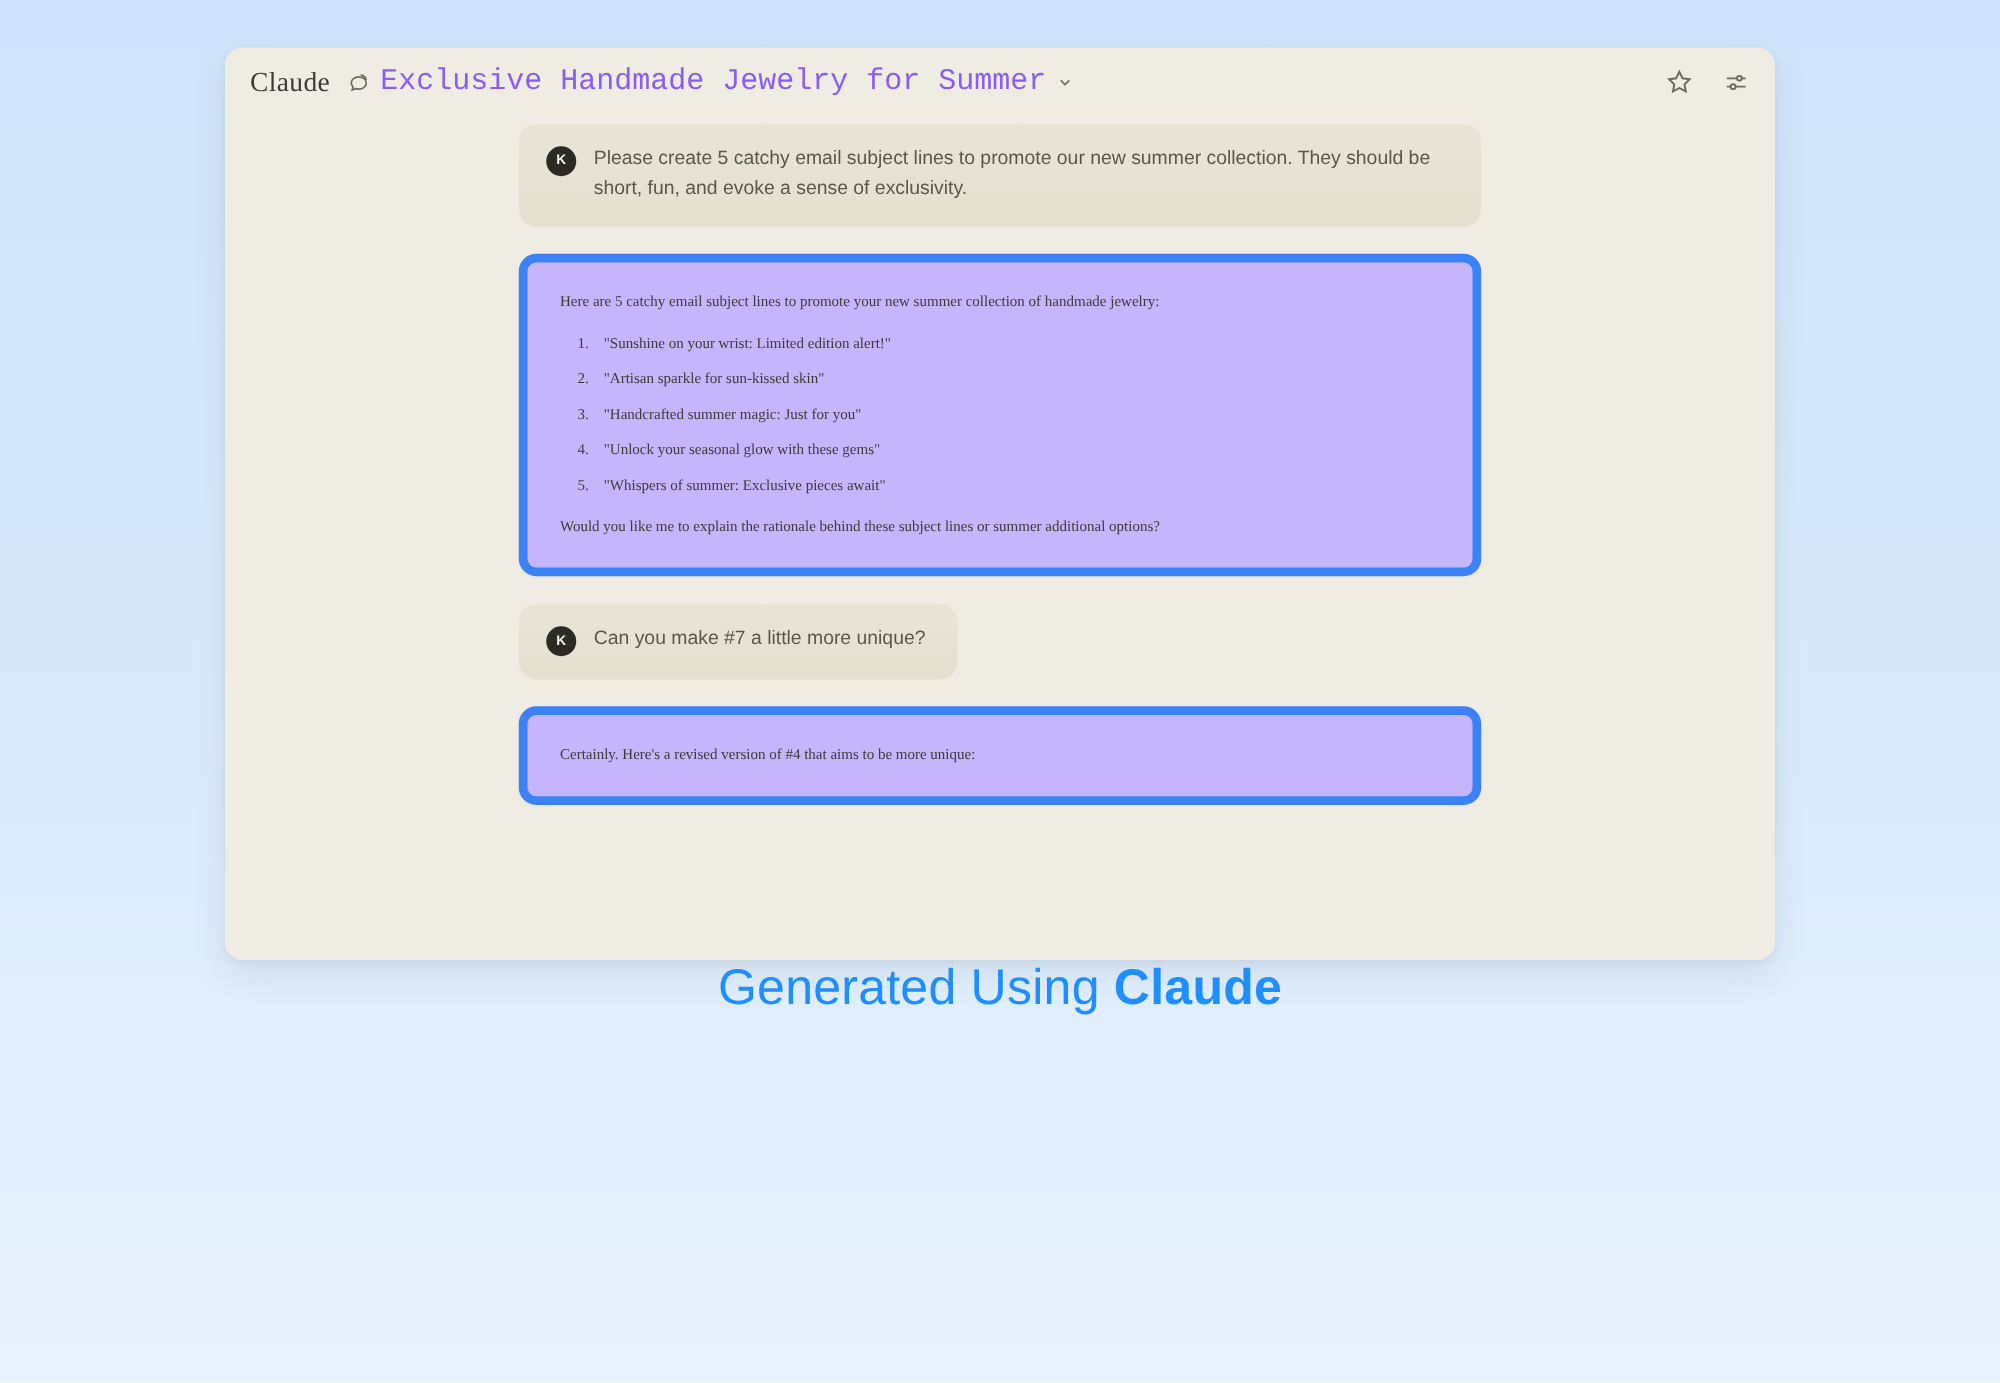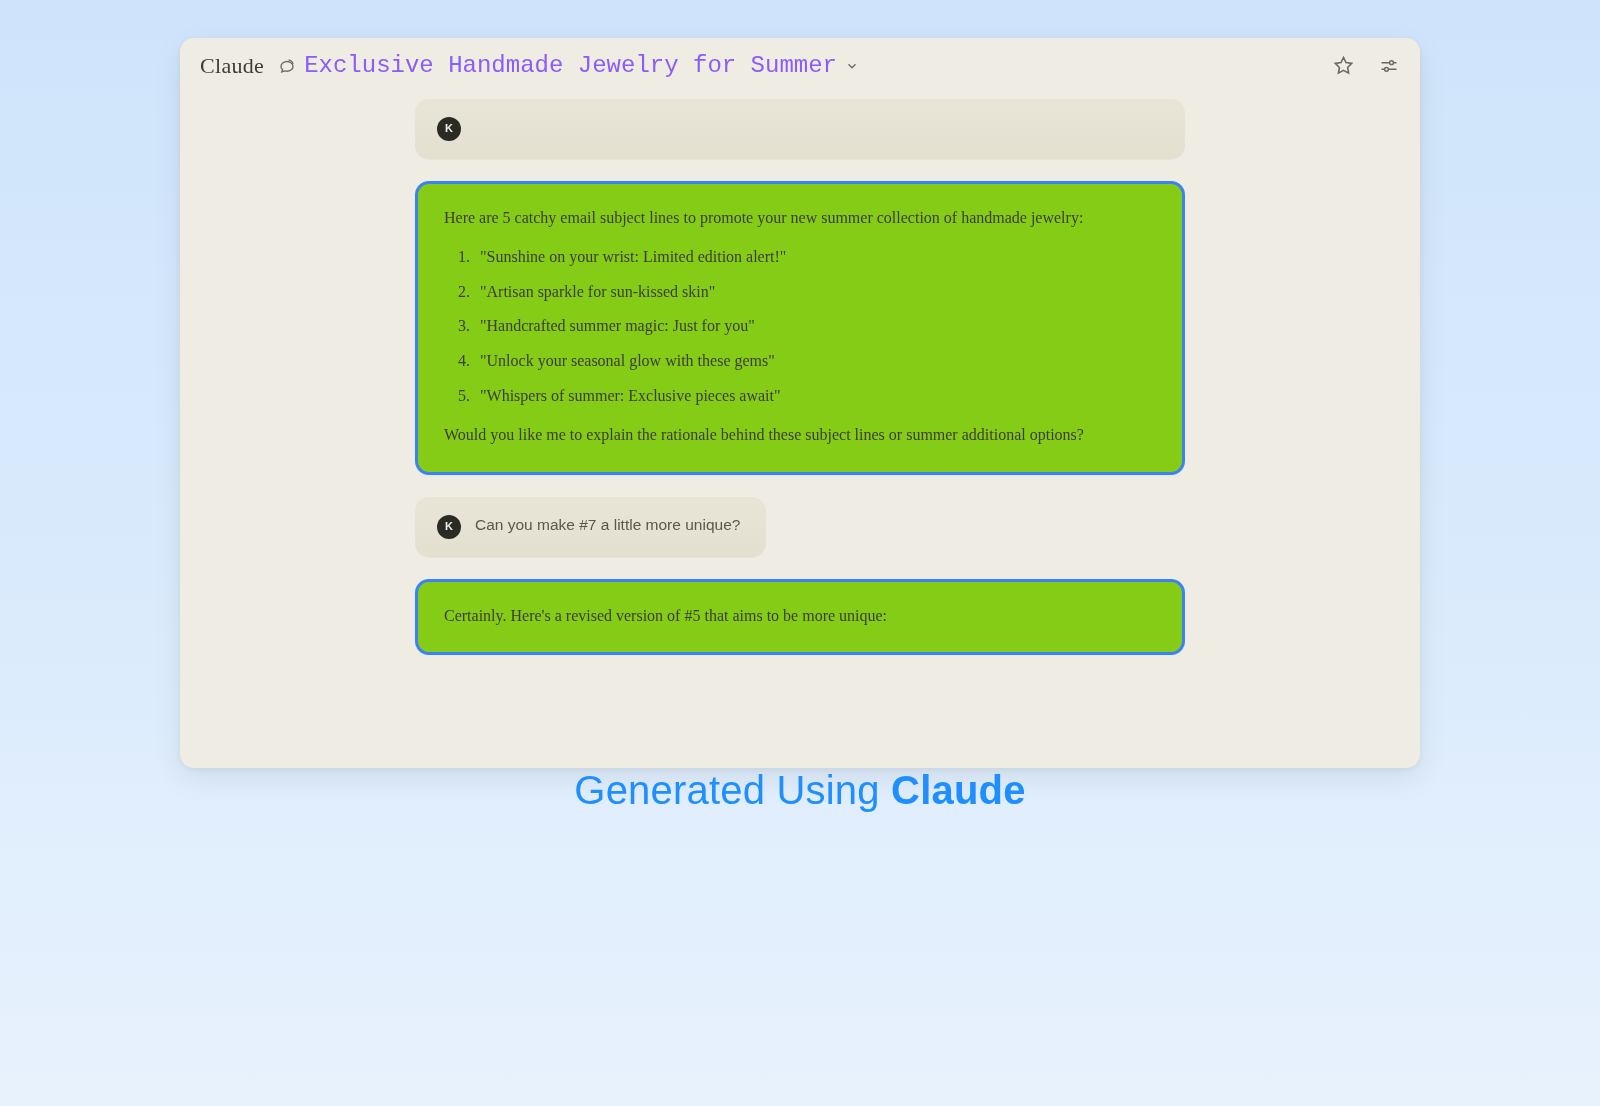--- a/index.html
+++ b/index.html
@@ -100,27 +100,27 @@
     font-weight: 700;
     font-size: 11px;
     display: flex; align-items: center; justify-content: center;
     flex-shrink: 0;
     margin-top: 2px;
   }
   .user-text p { margin-bottom: 12px; }
   .user-text p:last-child { margin-bottom: 0; }
 
   .assistant-card {
-    background: #84cc16;
-    border: 3px solid #3b82f6;
+    background: #c4b5fd;
+    border: 7px solid #3b82f6;
     border-radius: 14px;
     padding: 22px 26px 24px 26px;
     font-family: Georgia, serif;
     color: #3d3d36;
-    font-size: 16px;
+    font-size: 12px;
     line-height: 1.55;
     box-shadow: 0 1px 2px rgba(0,0,0,0.03);
   }
   .assistant-card p { margin-bottom: 14px; }
   .assistant-card p:last-child { margin-bottom: 0; }
   .assistant-card ol {
     list-style: none;
     margin: 6px 0 14px 14px;
   }
   .assistant-card ol li {
@@ -178,20 +178,21 @@
       </svg>
     </span>
   </div>
 
   <div class="scroll">
     <div class="thread">
 
       <div class="user-bubble">
         <div class="avatar">K</div>
         <div class="user-text">
+          <p>Please create 5 catchy email subject lines to promote our new summer collection. They should be short, fun, and evoke a sense of exclusivity.</p>
         </div>
       </div>
 
       <div class="assistant-card">
         <p>Here are 5 catchy email subject lines to promote your new summer collection of handmade jewelry:</p>
         <ol>
           <li><span class="num">1.</span> <span>"Sunshine on your wrist: Limited edition alert!"</span></li>
           <li><span class="num">2.</span> <span>"Artisan sparkle for sun-kissed skin"</span></li>
           <li><span class="num">3.</span> <span>"Handcrafted summer magic: Just for you"</span></li>
           <li><span class="num">4.</span> <span>"Unlock your seasonal glow with these gems"</span></li>
@@ -201,21 +202,21 @@
       </div>
 
       <div class="user-bubble small">
         <div class="avatar">K</div>
         <div class="user-text">
           <p>Can you make #7 a little more unique?</p>
         </div>
       </div>
 
       <div class="assistant-card">
-        <p>Certainly. Here's a revised version of #5 that aims to be more unique:</p>
+        <p>Certainly. Here's a revised version of #4 that aims to be more unique:</p>
 
       </div>
 
     </div>
   </div>
 </div>
 
 <div class="footer-caption">
   <span>Generated Using </span><span class="bold">Claude</span>
 </div>

